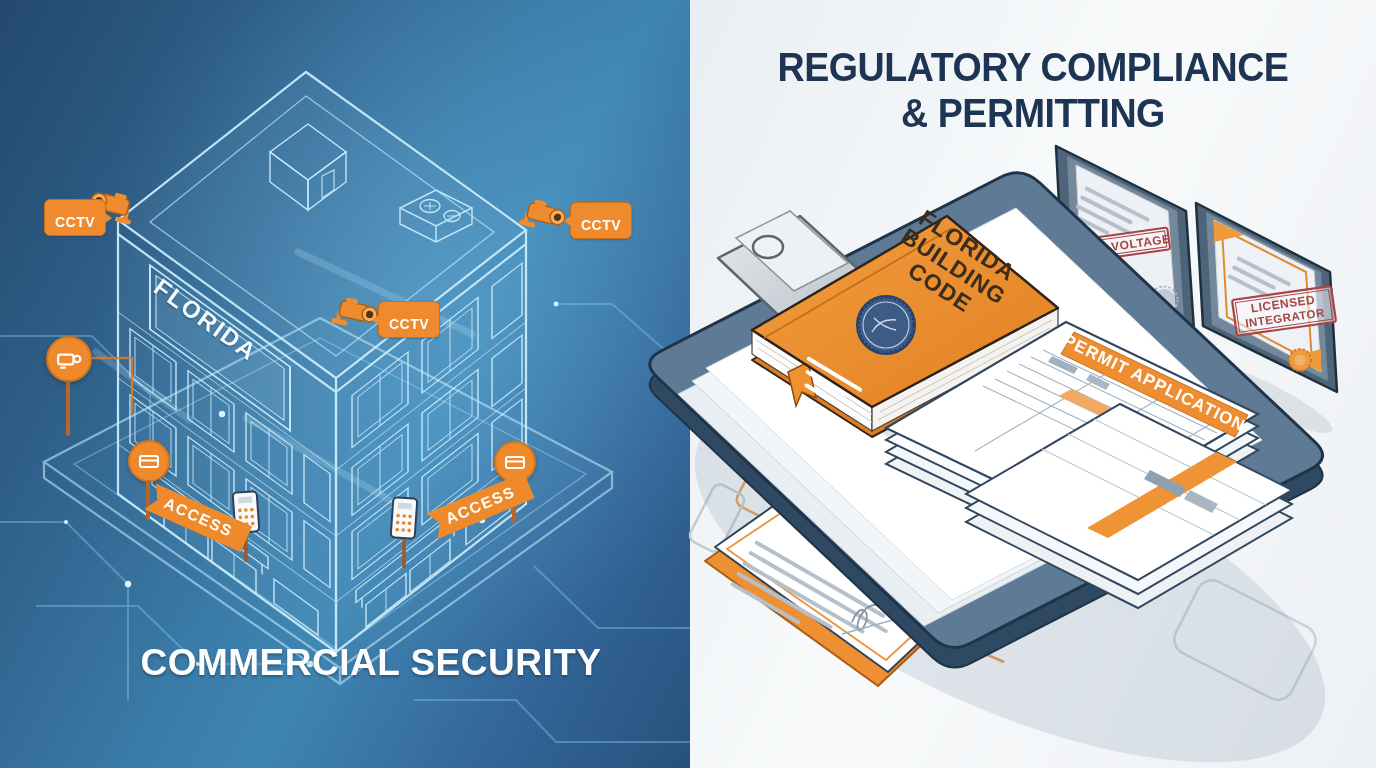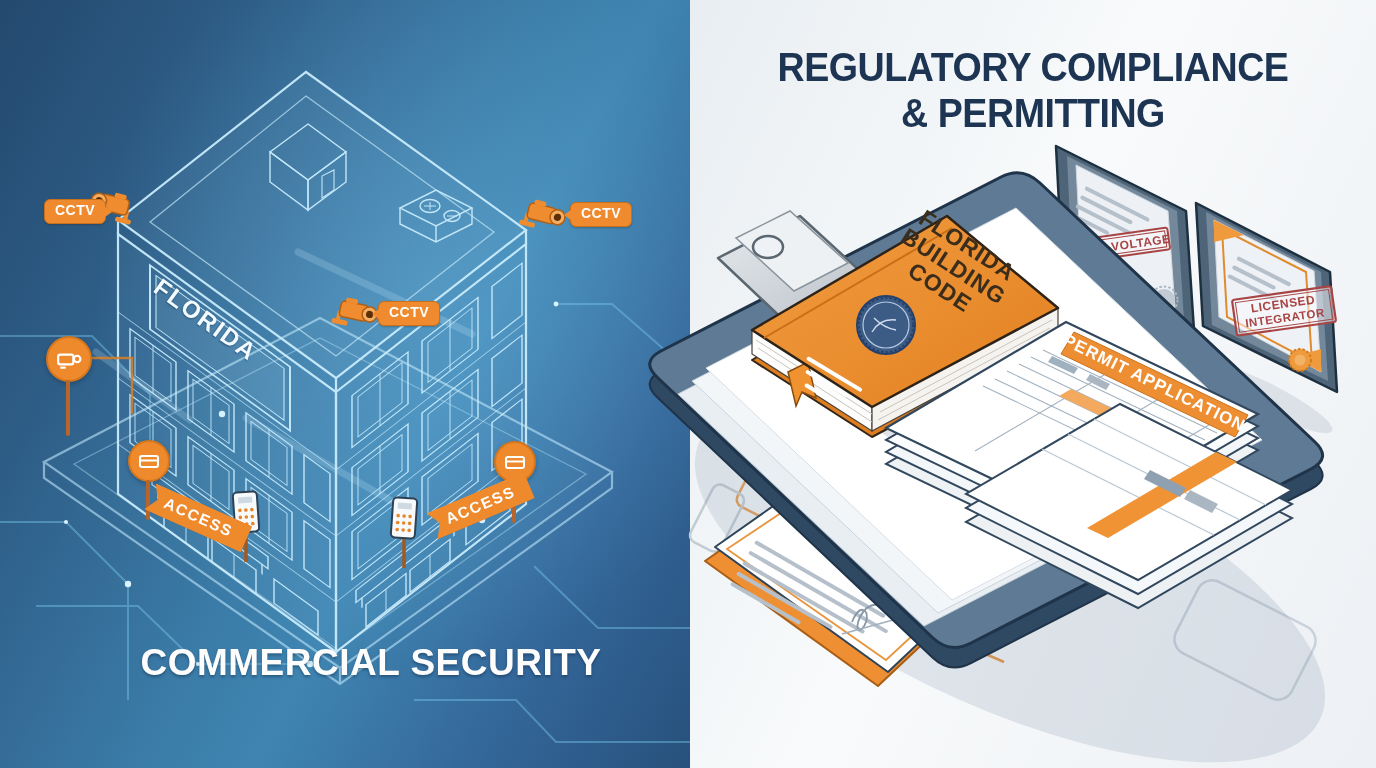--- a/index.html
+++ b/index.html
@@ -15,21 +15,21 @@
   svg.art{position:absolute;left:0;top:0;}
   
   .left-title{position:absolute;left:0;top:640px;width:742px;text-align:center;
     color:#fdfdfd;font-weight:800;font-size:37px;line-height:1.22;letter-spacing:.5px;
     text-shadow:0 2px 3px rgba(0,20,40,.35);}
   .right-title{position:absolute;left:690px;top:44px;width:686px;text-align:center;
     color:#1d3553;font-weight:800;font-size:40px;line-height:1.15;letter-spacing:-.5px;
     transform:scaleX(.94);}
   
   .bubble{position:absolute;background:#ef8b2e;color:#fff;font-weight:800;font-size:14px;
-    letter-spacing:.5px;line-height:1;padding:3px 10px 6px;border-radius:6px;
+    letter-spacing:.5px;line-height:1;padding:15px 10px 6px;border-radius:6px;
     border:1px solid #c8701a;box-shadow:0 1px 2px rgba(40,20,0,.25);}
   .bubble.tail-right::after{content:"";position:absolute;right:-7px;top:50%;margin-top:-5px;
     border:5px solid transparent;border-left:7px solid #ef8b2e;border-right:0;}
   .bubble.tail-left::before{content:"";position:absolute;left:-7px;top:50%;margin-top:-5px;
     border:5px solid transparent;border-right:7px solid #ef8b2e;border-left:0;}
   .banner{position:absolute;background:#ee8a2c;color:#fff;font-weight:800;font-size:15.5px;
     letter-spacing:1.5px;line-height:1;padding:6px 16px 7px;border-radius:2px;
     transform-origin:left center;box-shadow:0 2px 3px rgba(20,30,50,.35);
     clip-path:polygon(0 0,100% 0,100% 100%,0 100%,8% 50%);}
   .badge{position:absolute;width:42px;height:42px;border-radius:50%;background:#ee8a2c;

